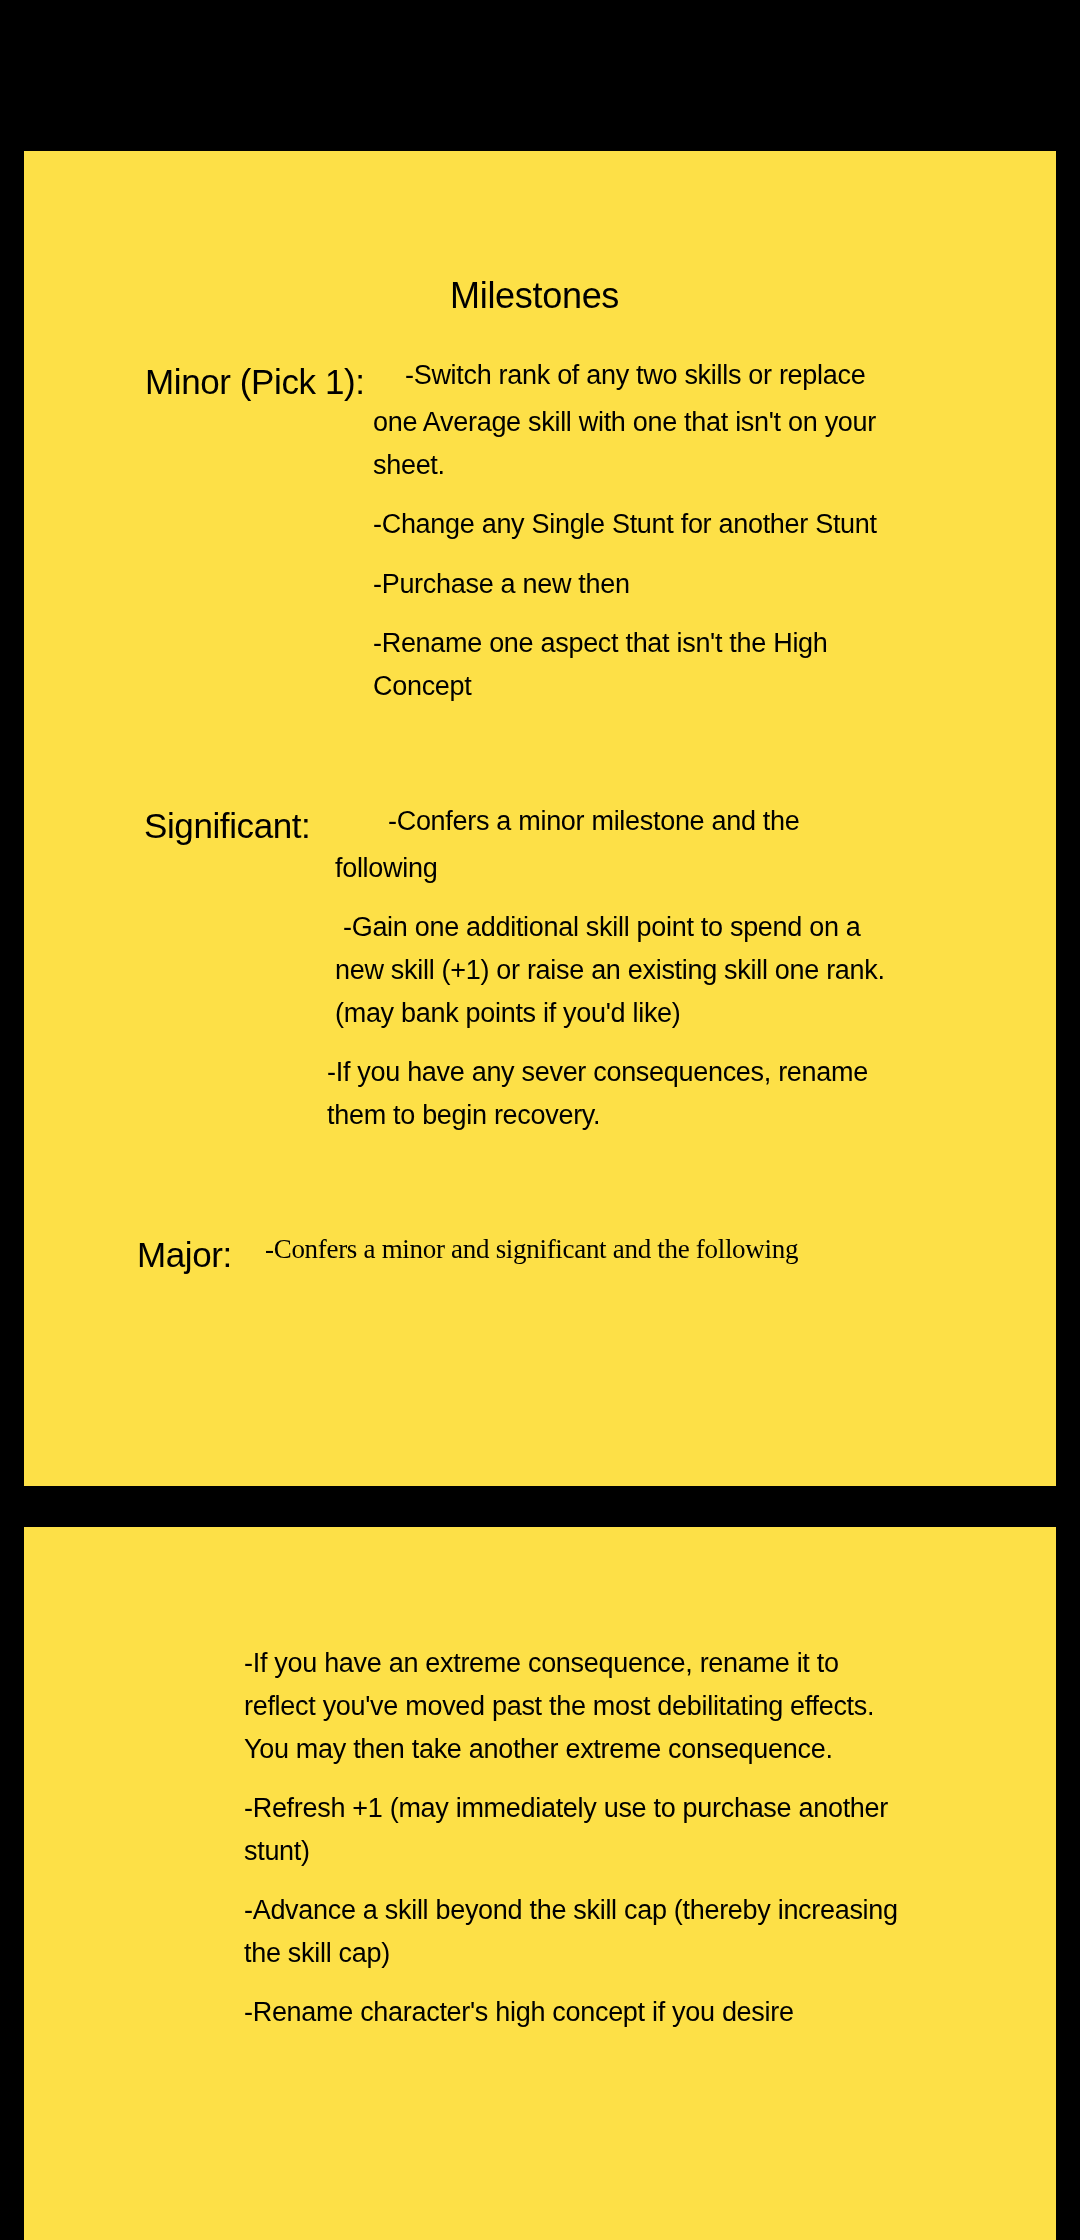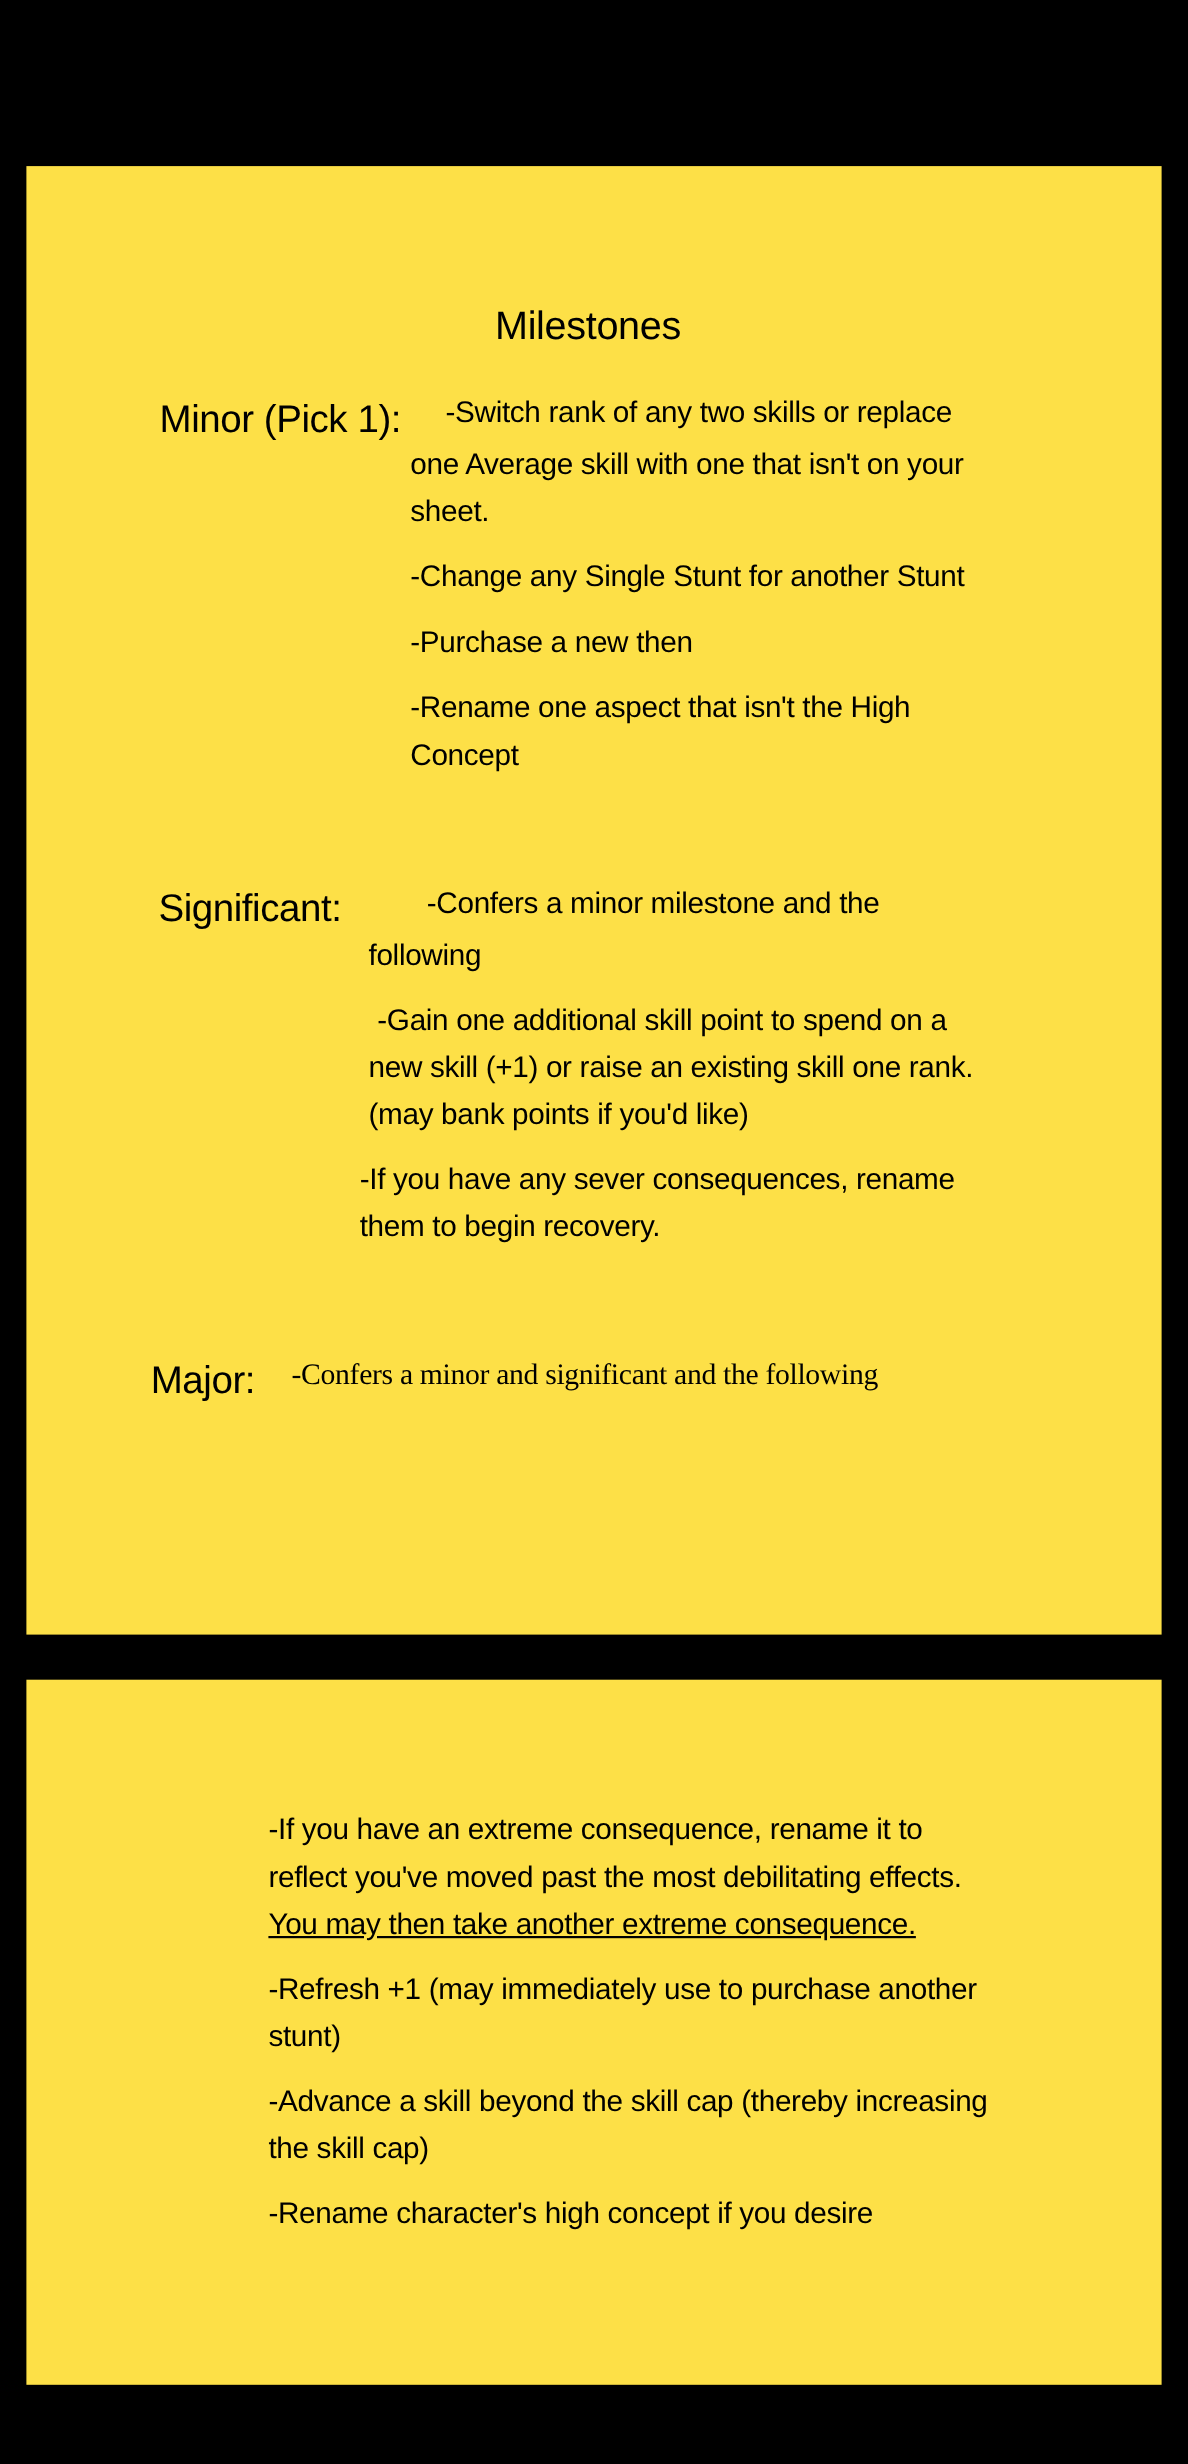--- a/index.html
+++ b/index.html
@@ -15,21 +15,21 @@
     font-family: "Liberation Sans", "DejaVu Sans", sans-serif;
     color: #000000;
   }
   .page {
     position: absolute;
     left: 24px;
     width: 1032px;
     background: #fde047;
   }
   #page-1 { top: 151px; height: 1335px; }
-  #page-2 { top: 1527px; height: 641px; }
+  #page-2 { top: 1527px; height: 713px; }
 
   .abs { position: absolute; white-space: nowrap; }
 
   .title {
     font-size: 36px;
     letter-spacing: -0.3px;
   }
   .label {
     font-size: 35px;
     letter-spacing: -0.4px;
@@ -97,21 +97,21 @@
   <div class="para body-text" style="left:241px; top:1077px;">
     <div class="abs" style="left:0; top:0;font-family:Liberation Serif, serif;">-Confers a minor and significant and the following</div>
   </div>
 </div>
 
 <div class="page" id="page-2">
 
   <div class="para body-text" style="left:220px; top:115px;">
     <div class="abs" style="left:0; top:0;">-If you have an extreme consequence, rename it to</div>
     <div class="abs" style="left:0; top:43px;">reflect you've moved past the most debilitating effects.</div>
-    <div class="abs" style="left:0; top:86px;text-decoration:underline;">You may then take another extreme consequence.</div>
+    <div class="abs" style="left:0; top:86px;">You may then take another extreme consequence.</div>
   </div>
 
   <div class="para body-text" style="left:220px; top:260px;">
     <div class="abs" style="left:0; top:0;">-Refresh +1 (may immediately use to purchase another</div>
     <div class="abs" style="left:0; top:43px;">stunt)</div>
   </div>
 
   <div class="para body-text" style="left:220px; top:362px;">
     <div class="abs" style="left:0; top:0;">-Advance a skill beyond the skill cap (thereby increasing</div>
     <div class="abs" style="left:0; top:43px;">the skill cap)</div>

